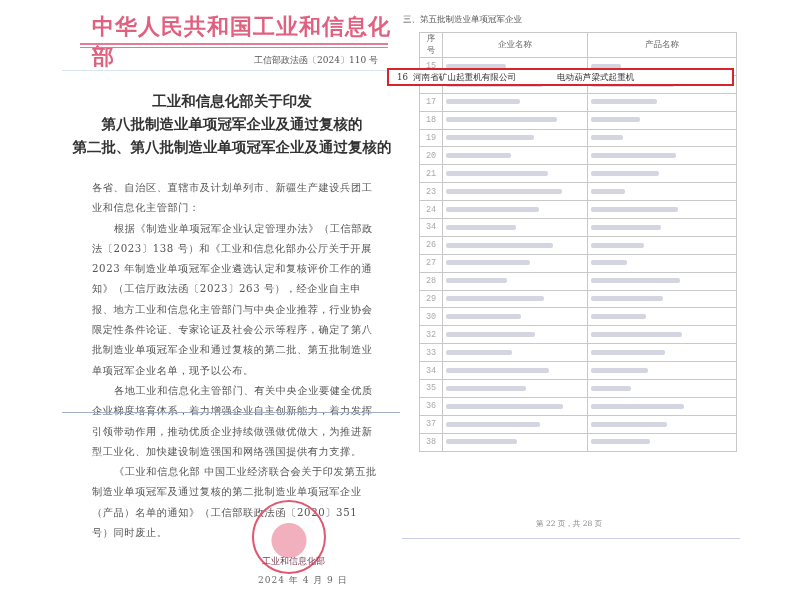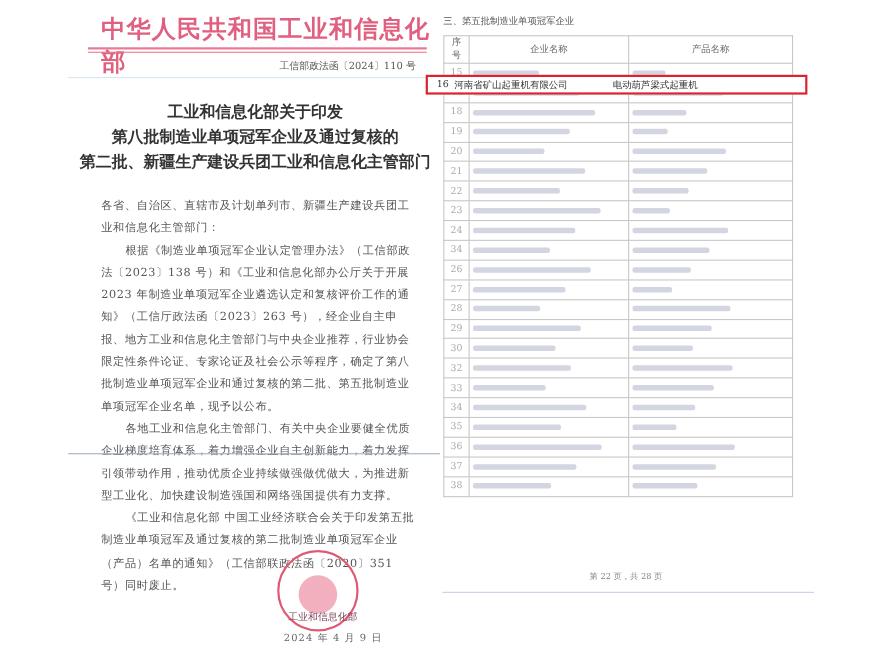--- a/index.html
+++ b/index.html
@@ -12,21 +12,21 @@
   .scan-line{position:absolute;height:1px;background:#d6e6ef;}
   .title{position:absolute;left:0;width:340px;text-align:center;font-size:14.5px;font-weight:bold;color:#333;}
   .body-text{position:absolute;left:30px;width:285px;font-size:10.2px;line-height:20.3px;color:#555;letter-spacing:0.6px;}
   .body-text p{margin:0;}
   .indent{text-indent:22px;}
   .seal{position:absolute;left:252px;top:500px;width:74px;height:74px;border-radius:50%;border:2px solid #e05872;box-sizing:border-box;background:radial-gradient(circle at 50% 55%, rgba(232,110,135,0.55) 0 17px, rgba(255,255,255,0) 18px);}
   .seal-text{position:absolute;left:262px;top:555px;font-size:9px;color:#7a3f55;}
   .sign-date{position:absolute;left:258px;top:574px;font-size:9px;color:#666;letter-spacing:1px;}
   .page-right{position:absolute;left:396px;top:0;width:344px;height:600px;}
   .sect{position:absolute;left:7px;top:14px;font-size:8.5px;color:#555;}
-  table{position:absolute;left:7px;top:32px;border-collapse:collapse;width:318px;}
+  table{position:absolute;left:23px;top:32px;border-collapse:collapse;width:318px;font-family:Liberation Mono, monospace;}
   td,th{border:1px solid #c8c8c8;height:16.9px;font-size:8.5px;font-weight:normal;color:#666;padding:0 3px;}
   th{height:15px;}
   .c-no{width:16px;text-align:center;color:#aaa;}
   .c-co{width:138px;}
   .c-pr{}
   .blur{display:inline-block;height:5px;background:#c8cad8;border-radius:2px;opacity:0.8;vertical-align:middle;}
   .hl{position:absolute;left:387px;top:68px;width:347px;height:18px;border:2px solid #d9242f;box-sizing:border-box;background:#fff;}
   .hl span{position:absolute;top:2px;font-size:8.6px;color:#333;}
   .pager{position:absolute;left:140px;top:519px;font-size:7.5px;color:#888;}
   .bot-rule{position:absolute;left:402px;top:538px;width:338px;height:1px;background:#c9cfea;}
@@ -36,21 +36,21 @@
 
 <div class="page-left">
   <div class="masthead">中华人民共和国工业和信息化部</div>
   <div class="mast-rule1"></div>
   <div class="mast-rule2"></div>
   <div class="docno">工信部政法函〔2024〕110 号</div>
   <div class="scan-line" style="left:0;top:70px;width:338px;"></div>
 
   <div class="title" style="top:92px;">工业和信息化部关于印发</div>
   <div class="title" style="top:115px;">第八批制造业单项冠军企业及通过复核的</div>
-  <div class="title" style="top:138px;">第二批、新疆生产建设兵团工业和信息化主管部门</div>
+  <div class="title" style="top:138px;">第二批、第八批制造业单项冠军企业及通过复核的</div>
 
   <div class="body-text" style="top:178px;">
     <p>各省、自治区、直辖市及计划单列市、新疆生产建设兵团工业和信息化主管部门：</p>
     <p class="indent">根据《制造业单项冠军企业认定管理办法》（工信部政法〔2023〕138 号）和《工业和信息化部办公厅关于开展 2023 年制造业单项冠军企业遴选认定和复核评价工作的通知》（工信厅政法函〔2023〕263 号），经企业自主申报、地方工业和信息化主管部门与中央企业推荐，行业协会限定性条件论证、专家论证及社会公示等程序，确定了第八批制造业单项冠军企业和通过复核的第二批、第五批制造业单项冠军企业名单，现予以公布。</p>
     <p class="indent">各地工业和信息化主管部门、有关中央企业要健全优质企业梯度培育体系，着力增强企业自主创新能力，着力发挥引领带动作用，推动优质企业持续做强做优做大，为推进新型工业化、加快建设制造强国和网络强国提供有力支撑。</p>
     <p class="indent">《工业和信息化部 中国工业经济联合会关于印发第五批制造业单项冠军及通过复核的第二批制造业单项冠军企业（产品）名单的通知》（工信部联政法函〔2020〕351 号）同时废止。</p>
   </div>
   <div class="scan-line" style="left:0;top:412px;width:338px;background:#9fb0c8;"></div>
 </div>
 
@@ -73,43 +73,43 @@
           <td class="c-no">15</td>
           <td class="c-co"><span class="blur" style="width:60px"></span></td>
           <td><span class="blur" style="width:30px"></span></td>
         </tr>
         <tr>
           <td class="c-no">16</td>
           <td class="c-co"><span class="blur" style="width:97px"></span></td>
           <td><span class="blur" style="width:83px"></span></td>
         </tr>
         <tr>
+          <td class="c-no">17</td>
+          <td class="c-co"><span class="blur" style="width:74px"></span></td>
+          <td><span class="blur" style="width:66px"></span></td>
+        </tr>
+        <tr>
           <td class="c-no">18</td>
           <td class="c-co"><span class="blur" style="width:111px"></span></td>
           <td><span class="blur" style="width:49px"></span></td>
         </tr>
         <tr>
           <td class="c-no">19</td>
           <td class="c-co"><span class="blur" style="width:88px"></span></td>
           <td><span class="blur" style="width:32px"></span></td>
         </tr>
         <tr>
           <td class="c-no">20</td>
           <td class="c-co"><span class="blur" style="width:65px"></span></td>
           <td><span class="blur" style="width:85px"></span></td>
         </tr>
         <tr>
           <td class="c-no">21</td>
           <td class="c-co"><span class="blur" style="width:102px"></span></td>
           <td><span class="blur" style="width:68px"></span></td>
-        </tr>
-        <tr>
-          <td class="c-no">22</td>
-          <td class="c-co"><span class="blur" style="width:79px"></span></td>
-          <td><span class="blur" style="width:51px"></span></td>
         </tr>
         <tr>
           <td class="c-no">23</td>
           <td class="c-co"><span class="blur" style="width:116px"></span></td>
           <td><span class="blur" style="width:34px"></span></td>
         </tr>
         <tr>
           <td class="c-no">24</td>
           <td class="c-co"><span class="blur" style="width:93px"></span></td>
           <td><span class="blur" style="width:87px"></span></td>

